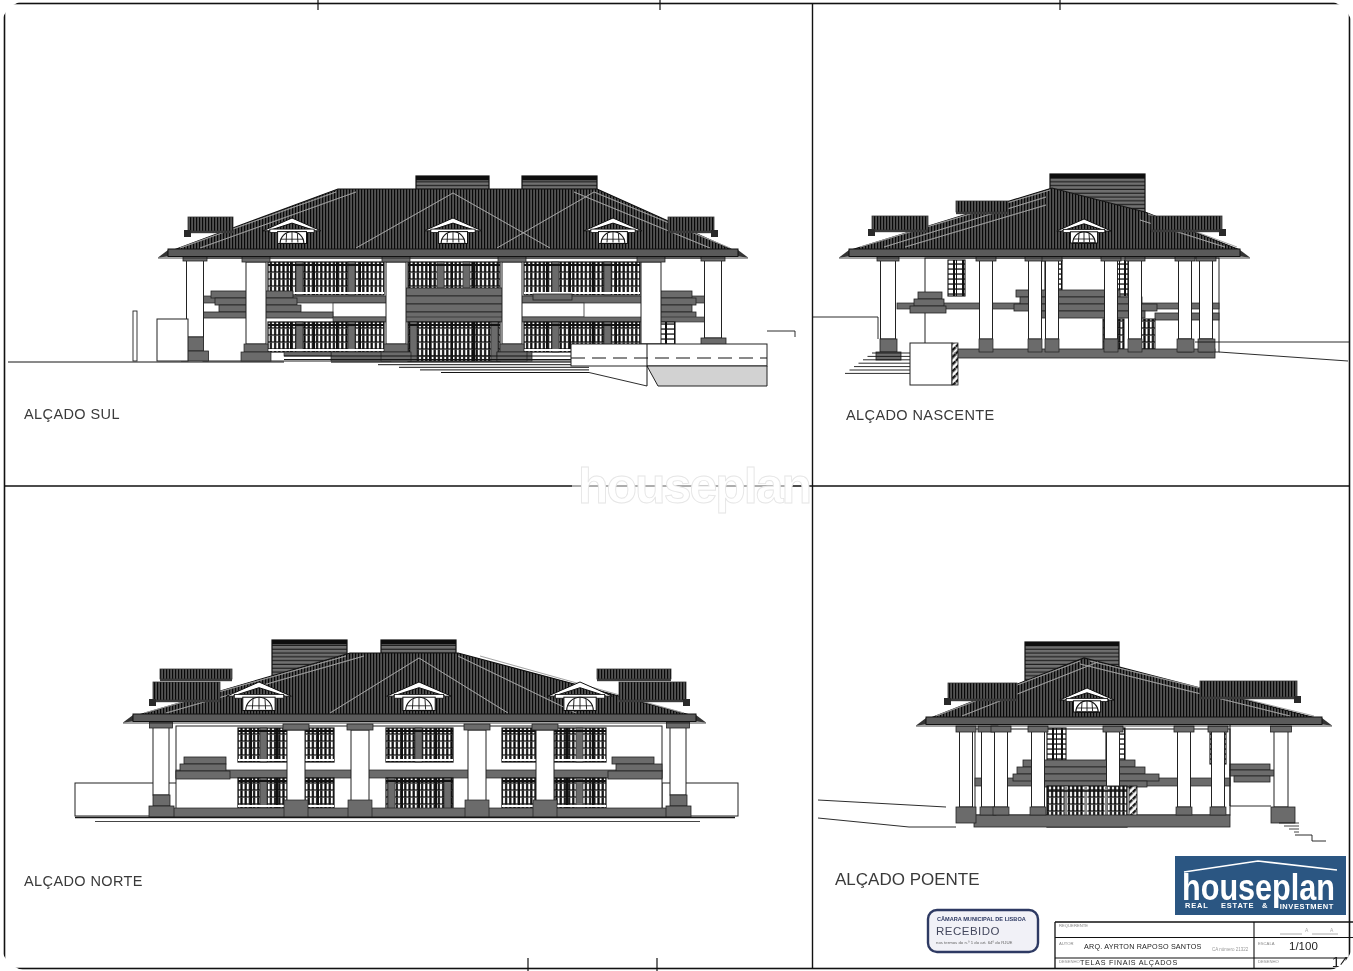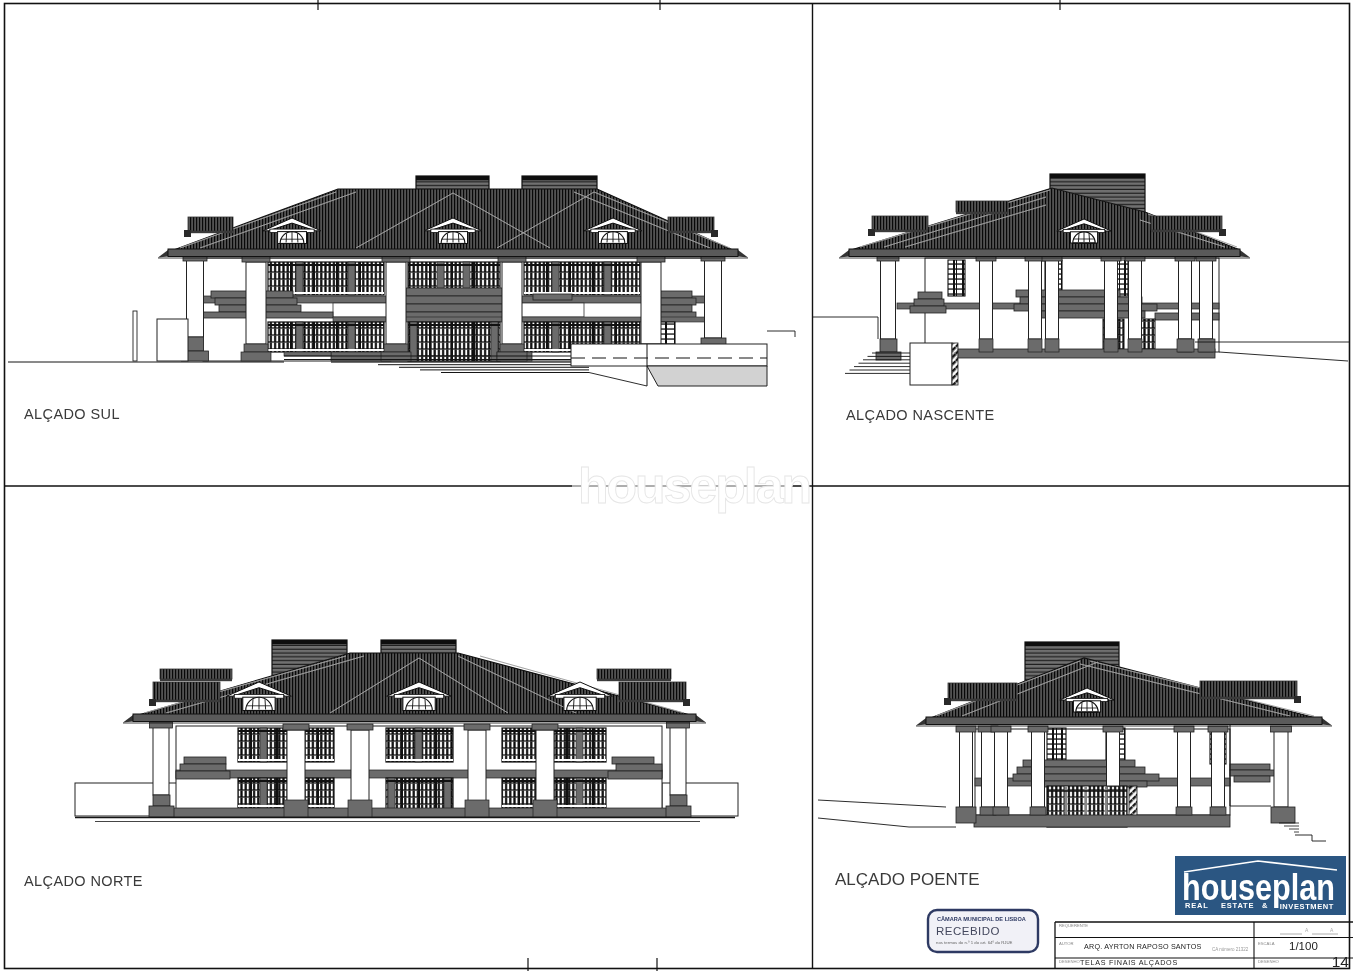--- a/index.html
+++ b/index.html
@@ -1,14 +1,14 @@
 <!DOCTYPE html>
 <html><head><meta charset="utf-8"><title>Telas Finais Alçados</title>
 <style>html,body{margin:0;padding:0;background:#fff;font-family:"Liberation Sans",sans-serif;}
-#sheet{position:relative;width:1353px;height:971px;overflow:hidden;}</style></head>
+#sheet{position:relative;width:1353px;height:971px;overflow:hidden;border-radius:30px;}</style></head>
 <body>
 <div id="sheet">
 <svg width="1353" height="971" viewBox="0 0 1353 971">
 <defs>
 <pattern id="rh" width="3.0" height="26" patternUnits="userSpaceOnUse">
  <rect width="3.0" height="26" fill="#fff"></rect>
           <rect x="0.3" width="2.45" height="26" fill="#080808"></rect>
 </pattern>
 <pattern id="wg" width="4.2" height="7.0" patternUnits="userSpaceOnUse">
  <rect width="4.2" height="6.6" fill="#fff"></rect>

